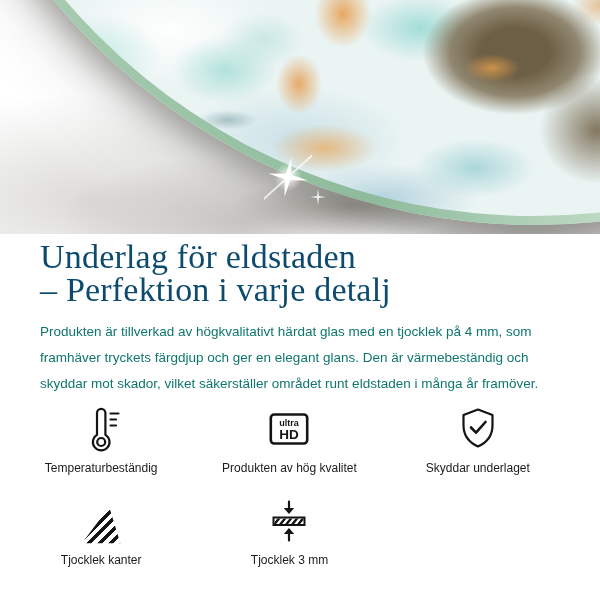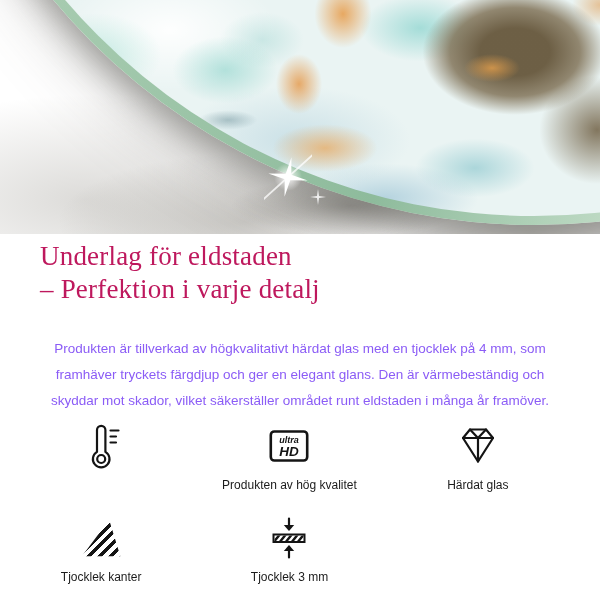--- a/index.html
+++ b/index.html
@@ -43,34 +43,34 @@
       radial-gradient(ellipse 160px 75px at 378px 1158px, rgba(186,214,224,.65), rgba(186,214,224,0) 72%),
       radial-gradient(ellipse 130px 48px at 468px 1216px, rgba(168,203,218,.80), rgba(168,203,218,0) 72%);
     background-color:#eaf4f3;
   }
   .sparkle{position:absolute;left:264px;top:153px;width:48px;height:48px;}
   .sparkle-small{position:absolute;left:310px;top:189px;width:16px;height:16px;opacity:.85;}
   
   .content{padding:0 40px;}
   .page-title{
     margin:6px 0 0 0;font-family:"Liberation Serif",serif;font-weight:400;
-    font-size:27px;line-height:33px;color:#be185d;letter-spacing:.2px;
+    font-size:34px;line-height:33px;color:#0c4a6e;letter-spacing:.2px;
   }
   .page-title span{display:block;}
   .lead{
-    margin:30px 0 0 0;max-width:536px;
-    font-size:13.5px;line-height:26px;color:#8b5cf6;text-align:center;
+    margin:13px 0 0 0;max-width:536px;
+    font-size:13.5px;line-height:26px;color:#0f766e;
   }
   
   .features{
     margin:9px -12px 0 -33px;
     display:grid;grid-template-columns:repeat(3,1fr);row-gap:22px;
   }
   .feature{display:flex;flex-direction:column;align-items:center;}
-  .icon-box{height:46px;display:flex;align-items:center;justify-content:center;font-style:italic;}
+  .icon-box{height:46px;display:flex;align-items:flex-end;justify-content:center;}
   .feature-label{margin-top:8px;font-size:12px;line-height:16px;color:#1b1b1b;}
   .stripes{
     width:40px;height:38px;
     background:repeating-linear-gradient(135deg,#141414 0 3.4px,transparent 3.4px 7.6px);
     clip-path:polygon(2% 98%, 70% 2%, 98% 98%);
   }
   svg.fico{display:block;}
   .fico .st{stroke:#141414;stroke-width:2.2;fill:none;stroke-linecap:round;stroke-linejoin:round;}
   .fico .stb{stroke:#141414;stroke-width:2.6;fill:none;stroke-linecap:round;stroke-linejoin:round;}
   .fico .fl{fill:#141414;stroke:none;}
@@ -106,43 +106,44 @@
   <div class="features">
 
     <div class="feature">
       <div class="icon-box">
         <svg class="fico" width="44" height="46" viewBox="0 0 44 46">
           <path class="st" d="M26.4,28.9 V7 a4.2,4.2 0 0,0 -8.4,0 v21.9 a8.3,8.3 0 1,0 8.4,0 Z"></path>
           <circle class="st" cx="22.2" cy="36" r="4"></circle>
           <path class="st" d="M31.5 7.5 h8 M31.5 13.5 h5.5 M31.5 19.5 h5.5"></path>
         </svg>
       </div>
+      <div class="feature-label">Temperaturbeständig</div>
     </div>
 
     <div class="feature">
       <div class="icon-box">
         <svg class="fico" width="44" height="46" viewBox="0 0 44 46">
           <rect class="stb" x="3.8" y="8.5" width="36.4" height="29" rx="3.5"></rect>
           <text x="22" y="19.5" font-size="9" font-weight="600" text-anchor="middle">ultra</text>
           <text x="22" y="33" font-size="13.5" font-weight="800" text-anchor="middle">HD</text>
         </svg>
       </div>
       <div class="feature-label">Produkten av hög kvalitet</div>
     </div>
 
-
     <div class="feature">
       <div class="icon-box">
         <svg class="fico" width="44" height="46" viewBox="0 0 44 46">
-          <path class="st" d="M7 15 L14 6.5 H30 L37 15 L22 38.5 Z"></path>
-          <path class="st" d="M7 15 H37 M14 6.5 L22 15 L30 6.5 M22 15 L22 38.5"></path>
+          <path class="st" d="M22 3.5 L36.5 9 v10.2 c0 10.6 -6 17.4 -14.5 21.3 C13.5 36.6 7.5 29.8 7.5 19.2 V9 Z"></path>
+          <path class="stb" d="M15 21.5 l5 5.2 L29.5 16"></path>
         </svg>
       </div>
-      <div class="feature-label">Härdat glas</div>
+      <div class="feature-label">Skyddar underlaget</div>
     </div>
+
 
     <div class="feature">
       <div class="icon-box">
         <div class="stripes"></div>
       </div>
       <div class="feature-label">Tjocklek kanter</div>
     </div>
 
     <div class="feature">
       <div class="icon-box">

